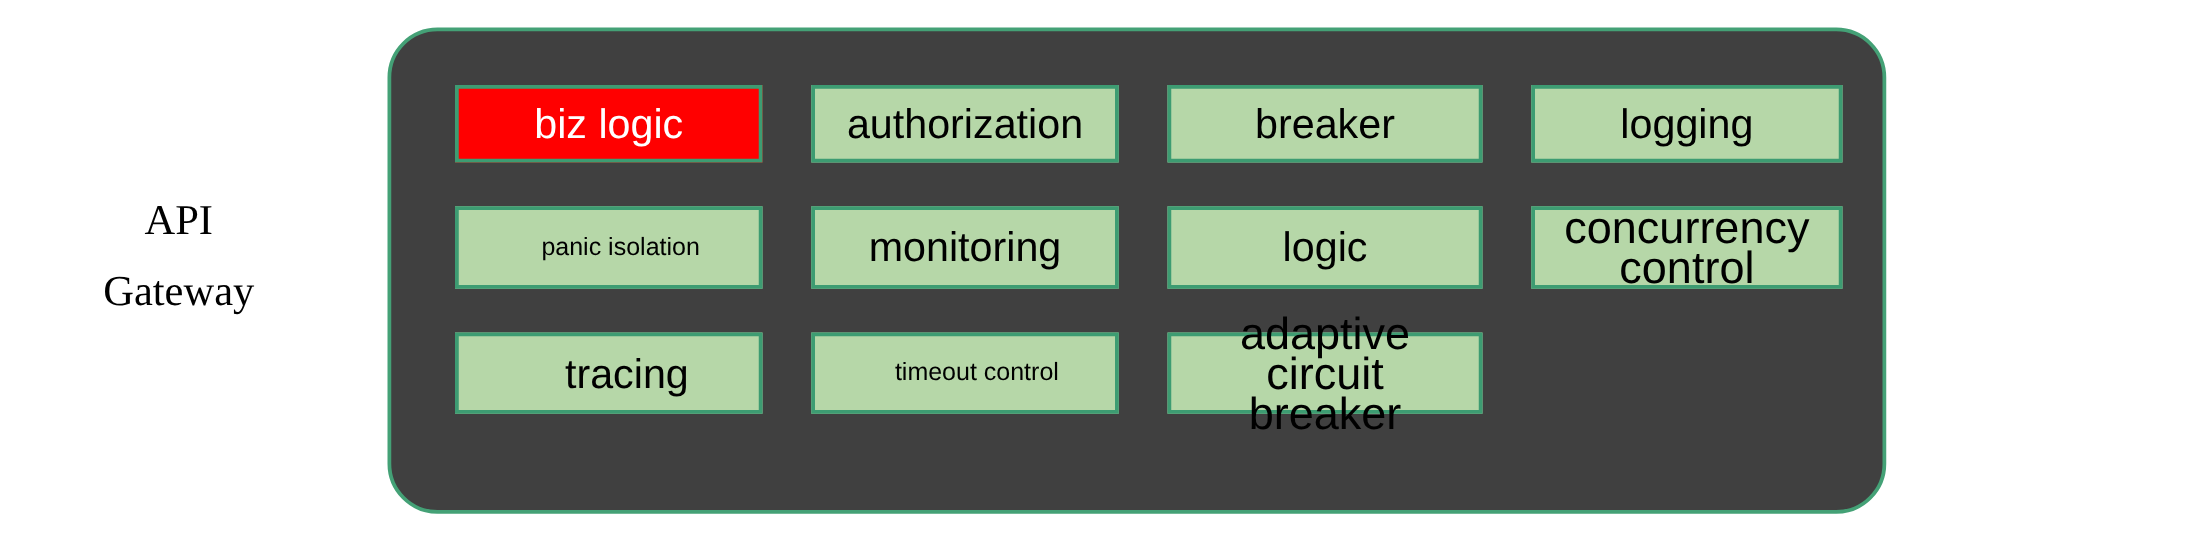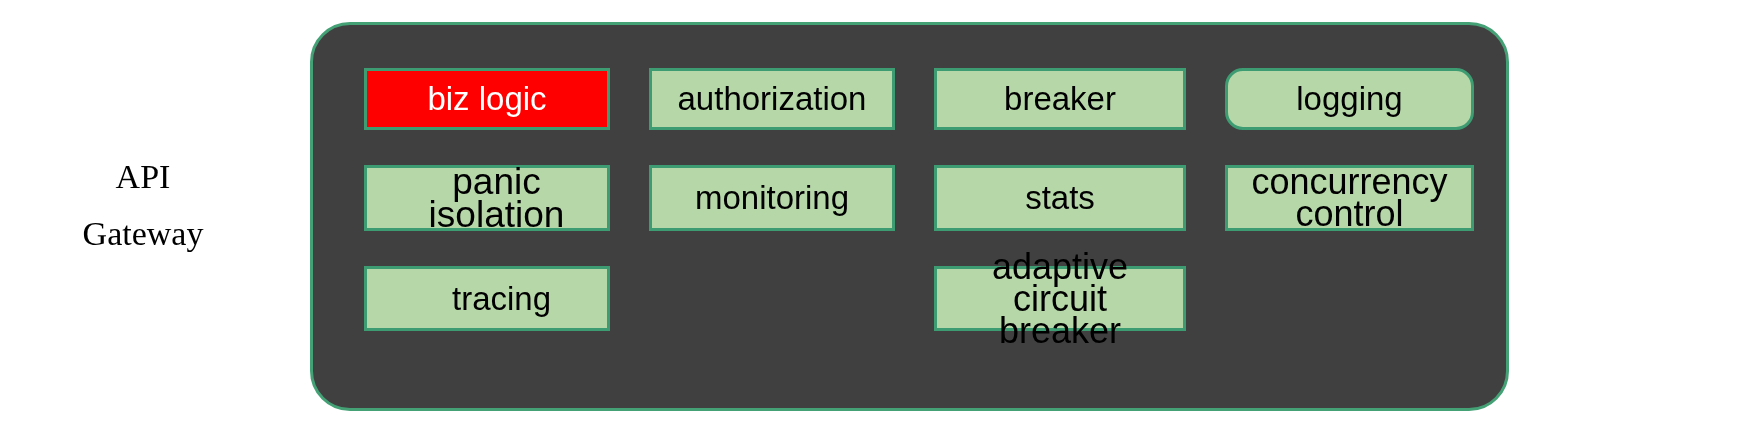--- a/index.html
+++ b/index.html
@@ -68,21 +68,21 @@
     align-items: center;
     justify-content: center;
     text-align: center;
     color: #000000;
     font-size: 33px;
     line-height: 36px;
     padding: 0 4px;
     white-space: pre-line;
   }
   .component-box.size-sm {
-    font-size: 37px;
+    font-size: 20px;
     line-height: 33px;
     padding-left: 23px;
   }
   .component-box.size-xs {
     font-size: 36px;
     line-height: 32px;
   }
   .component-box.highlight {
     background: #ff0000;
     color: #ffffff;
@@ -95,26 +95,27 @@
 
   <div id="gateway-label">API
 Gateway</div>
 
   <div id="gateway-container">
 
     <div id="component-grid">
         <div class="component-box highlight" style="grid-area: 1 / 1;">biz logic</div>
         <div class="component-box" style="grid-area: 1 / 2;">authorization</div>
         <div class="component-box" style="grid-area: 1 / 3;">breaker</div>
-        <div class="component-box" style="grid-area: 1 / 4; border-radius: 18px;">logging</div>
+        <div class="component-box" style="grid-area: 1 / 4;">logging</div>
         <div class="component-box size-sm" style="grid-area: 2 / 1;">panic isolation</div>
         <div class="component-box" style="grid-area: 2 / 2;">monitoring</div>
-        <div class="component-box" style="grid-area: 2 / 3;">stats</div>
+        <div class="component-box" style="grid-area: 2 / 3;">logic</div>
         <div class="component-box size-xs" style="grid-area: 2 / 4;">concurrency
 control</div>
         <div class="component-box" style="grid-area: 3 / 1; padding-left: 33px;">tracing</div>
+        <div class="component-box size-sm" style="grid-area: 3 / 2;">timeout control</div>
         <div class="component-box size-xs" style="grid-area: 3 / 3;">adaptive circuit
 breaker</div>
       </div>
 
   </div>
 
 </div>
 
 </body></html>

